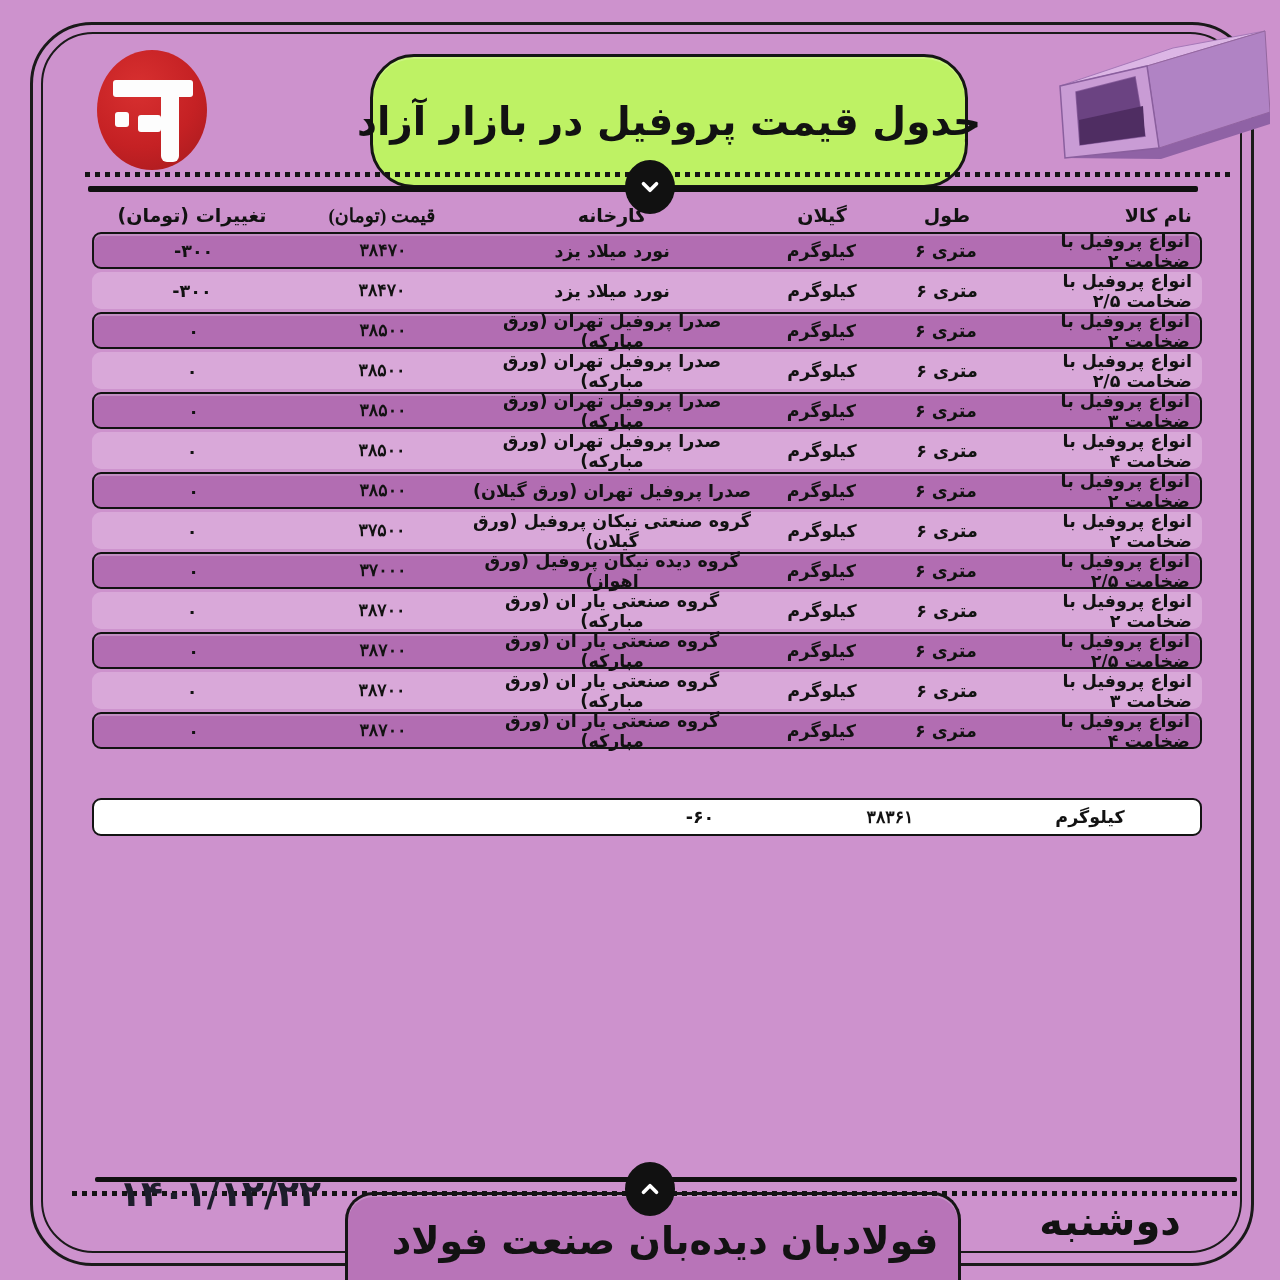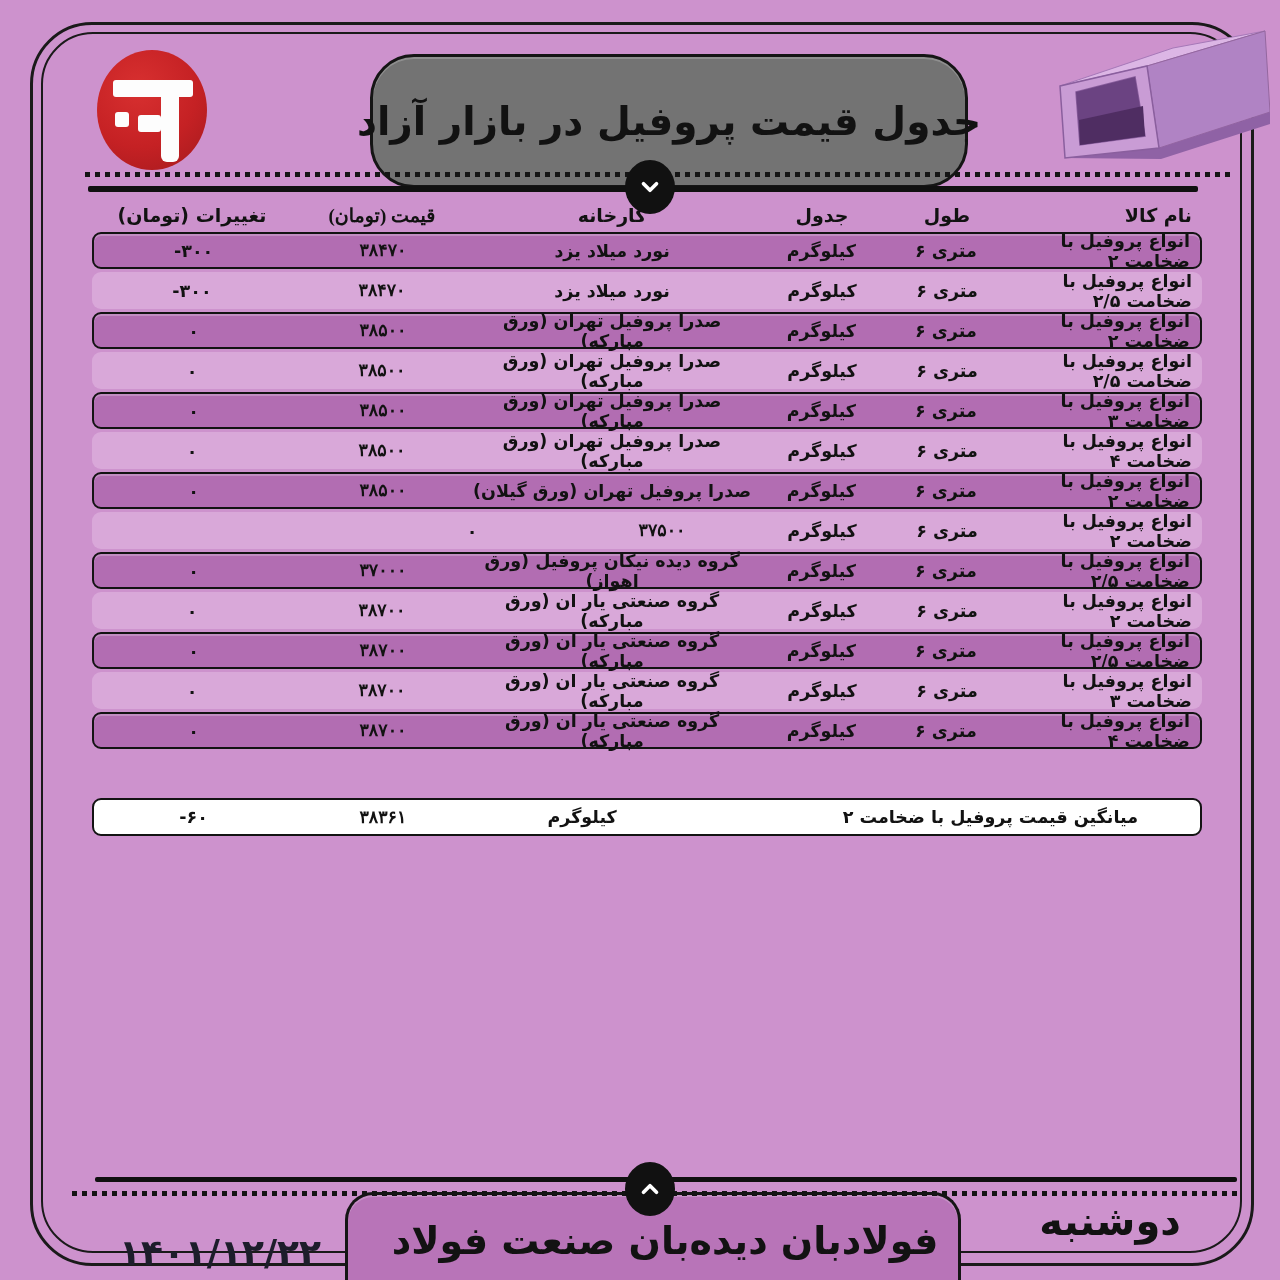--- a/index.html
+++ b/index.html
@@ -25,21 +25,21 @@
     border-radius:50%;z-index:9;
   }
   .logo .bar{position:absolute;background:#fdfdfd;border-radius:3px;}
   .logo .b-top{left:16px;top:30px;width:80px;height:17px;}
   .logo .b-stem{left:64px;top:30px;width:18px;height:82px;border-radius:3px 3px 6px 6px;}
   .logo .b-mid{left:41px;top:65px;width:23px;height:17px;}
   .logo .b-dot{left:18px;top:62px;width:14px;height:15px;}
   
   .title-box{
     position:absolute;left:370px;top:54px;width:592px;height:128px;
-    background:#737373;border:3.5px solid #151515;border-radius:44px;
+    background:#bef264;border:3.5px solid #151515;border-radius:44px;
     box-shadow:inset 0 2px 0 rgba(255,255,255,.2);
     display:flex;align-items:center;justify-content:center;z-index:3;
   }
   .title-box .t{font-size:39px;white-space:nowrap;direction:rtl;}
   
   .dotted{
     position:absolute;height:5px;z-index:6;
     background:repeating-linear-gradient(to right,#141414 0 5px,transparent 5px 10px);
   }
   .dotted.top{left:85px;top:172px;width:1150px;}
@@ -85,21 +85,21 @@
   
   .footer-box{
     position:absolute;left:345px;top:1192px;width:610px;height:88px;
     background:#b874b8;border:3.5px solid #151515;border-bottom:none;
     border-radius:28px 28px 0 0;z-index:5;
     box-shadow:inset 0 2px 0 rgba(255,255,255,.2);
     display:flex;align-items:center;justify-content:center;
   }
   .footer-box .t{font-size:38px;white-space:nowrap;direction:rtl;padding-top:4px;margin-left:24px;}
   .date{
-    position:absolute;left:80px;top:1232px;width:280px;text-align:center;
+    position:absolute;left:80px;top:1173px;width:280px;text-align:center;
     font-size:36px;letter-spacing:2px;direction:ltr;z-index:6;color:#1d1d2b;
   }
   .weekday{
     position:absolute;left:1000px;top:1198px;width:220px;text-align:center;
     font-size:40px;direction:rtl;z-index:6;
   }
 </style>
 </head>
 <body>
 
@@ -131,21 +131,21 @@
 <div class="ind top">
   <svg viewBox="0 0 24 24">
     <polyline points="6,9 12,15 18,9" fill="none" stroke="#fff" stroke-width="3.4" stroke-linecap="round" stroke-linejoin="round"></polyline>
   </svg>
 </div>
 
 <div class="table">
   <div class="trow thead">
     <div class="c-name">نام کالا</div>
     <div class="c-len">طول</div>
-    <div class="c-unit">جدول</div>
+    <div class="c-unit">گیلان</div>
     <div class="c-fac">کارخانه</div>
     <div class="c-price">قیمت (تومان)</div>
     <div class="c-chg">تغییرات (تومان)</div>
   </div>
   <div class="rows" id="rows">
   <div class="trow dark">
     <div class="c-name">انواع پروفیل با ضخامت ۲</div>
     <div class="c-len">متری ۶</div>
     <div class="c-unit">کیلوگرم</div>
     <div class="c-fac">نورد میلاد یزد</div>
@@ -204,20 +204,21 @@
     <div class="c-unit">کیلوگرم</div>
     <div class="c-fac">صدرا پروفیل تهران (ورق گیلان)</div>
     <div class="c-price">۳۸۵۰۰</div>
     <div class="c-chg">۰</div>
   </div>
 
   <div class="trow light">
     <div class="c-name">انواع پروفیل با ضخامت ۲</div>
     <div class="c-len">متری ۶</div>
     <div class="c-unit">کیلوگرم</div>
+    <div class="c-fac">گروه صنعتی نیکان پروفیل (ورق گیلان)</div>
     <div class="c-price">۳۷۵۰۰</div>
     <div class="c-chg">۰</div>
   </div>
 
   <div class="trow dark">
     <div class="c-name">انواع پروفیل با ضخامت ۲/۵</div>
     <div class="c-len">متری ۶</div>
     <div class="c-unit">کیلوگرم</div>
     <div class="c-fac">گروه دیده نیکان پروفیل (ورق اهواز)</div>
     <div class="c-price">۳۷۰۰۰</div>
@@ -256,21 +257,20 @@
     <div class="c-len">متری ۶</div>
     <div class="c-unit">کیلوگرم</div>
     <div class="c-fac">گروه صنعتی یار ان (ورق مبارکه)</div>
     <div class="c-price">۳۸۷۰۰</div>
     <div class="c-chg">۰</div>
   </div>
 </div>
 </div>
 
 <div class="summary">
-  <div class="c-name">میانگین قیمت پروفیل با ضخامت ۲</div>
   <div class="c-fac">کیلوگرم</div>
   <div class="c-price">۳۸۳۶۱</div>
   <div class="c-chg">-۶۰</div>
 </div>
 
 <div class="solid bottom"></div>
 <div class="dotted bottom"></div>
 <div class="ind bottom">
   <svg viewBox="0 0 24 24">
     <polyline points="6,15 12,9 18,15" fill="none" stroke="#fff" stroke-width="3.4" stroke-linecap="round" stroke-linejoin="round"></polyline>

